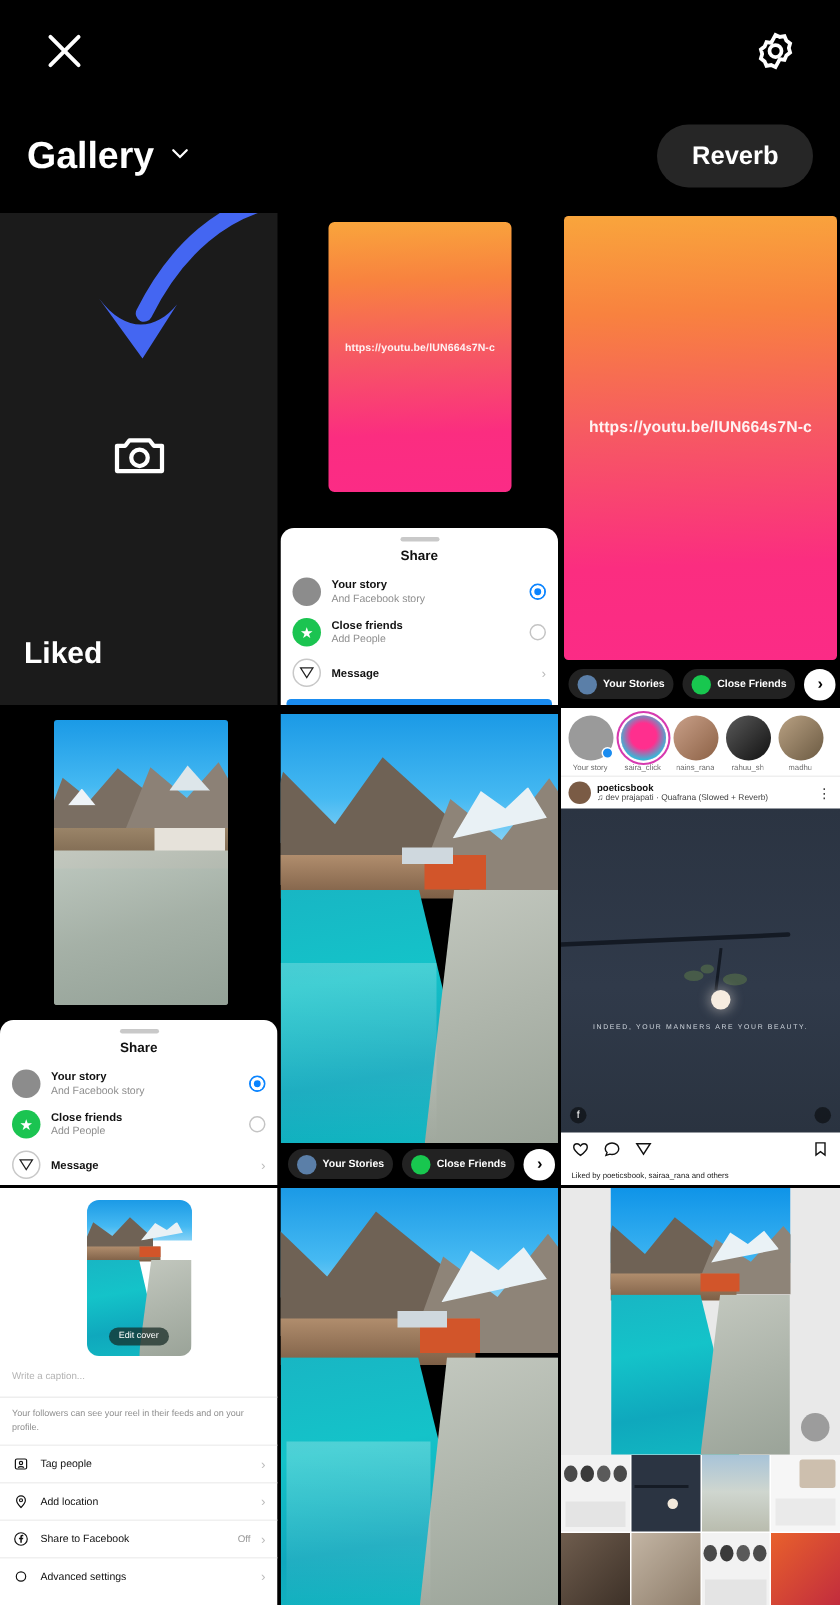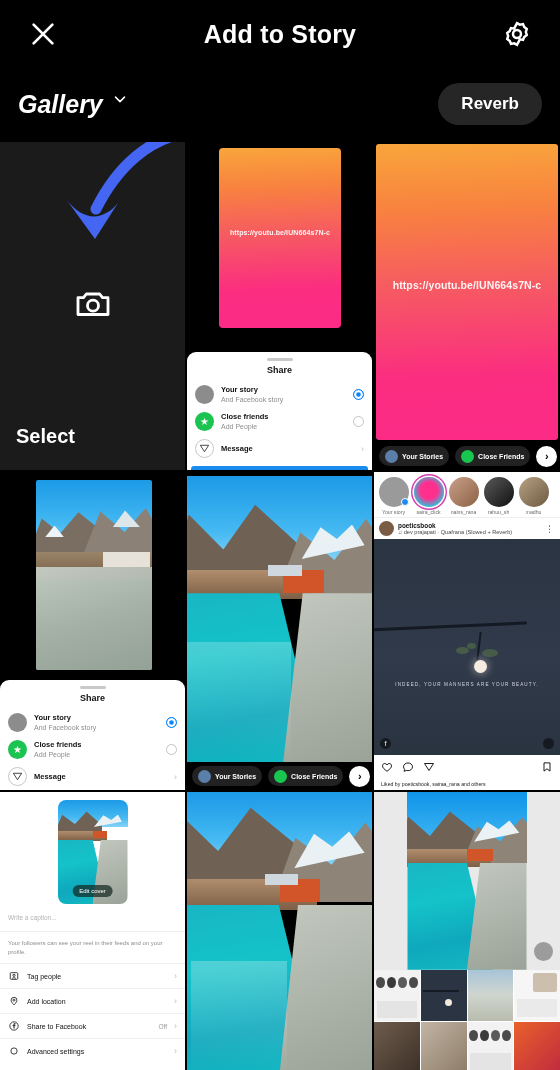--- a/index.html
+++ b/index.html
@@ -21,21 +21,21 @@
   .close-btn { width: 42px; height: 42px; display: flex; align-items: center; justify-content: center; cursor: pointer; }
   .title { color: #fff; font-size: 25px; font-weight: bold; letter-spacing: .2px; }
   .settings-btn { width: 42px; height: 42px; display: flex; align-items: center; justify-content: center; cursor: pointer; }
 
   
   .galrow {
     position: absolute; top: 68px; left: 0; width: 560px; height: 72px;
     display: flex; align-items: center; justify-content: space-between;
     padding: 0 18px;
   }
-  .gal-left { display: flex; gap: 8px; cursor: pointer; font-style: italic; }
+  .gal-left { display: flex; align-items: center; gap: 8px; cursor: pointer; }
   .gal-label { color: #fff; font-size: 25px; font-weight: bold; }
   .select-btn {
     background: #262626; color: #fff; font-size: 17px; font-weight: bold;
     border-radius: 22px; padding: 11px 23px; cursor: pointer; border: none;
     font-family: "Liberation Sans", sans-serif;
   }
 
   
   .grid {
     position: absolute; top: 142px; left: 0; width: 560px; height: 928px;
@@ -165,21 +165,20 @@
 
 <div class="screen">
 
   <div class="topbar">
     <div class="close-btn">
       <svg width="30" height="30" viewBox="0 0 24 24" fill="none" stroke="#fff" stroke-width="2.1" stroke-linecap="round">
         <line x1="4.5" y1="4.5" x2="19.5" y2="19.5"></line>
           <line x1="19.5" y1="4.5" x2="4.5" y2="19.5"></line>
       </svg>
     </div>
-    <div class="title">Add to Story</div>
     <div class="settings-btn">
       <svg width="30" height="30" viewBox="0 0 24 24" fill="none" stroke="#fff" stroke-width="2">
         <path d="M12 3.4l2.3 1.1 2.5-.4 1 2.3 2 1.6-.7 2.4.7 2.4-2 1.6-1 2.3-2.5-.4L12 20.6l-2.3-1.1-2.5.4-1-2.3-2-1.6.7-2.4-.7-2.4 2-1.6 1-2.3 2.5.4z"></path>
         <circle cx="12" cy="12" r="3.2"></circle>
       </svg>
     </div>
   </div>
 
   <div class="galrow">
     <div class="gal-left">
@@ -199,21 +198,21 @@
       <div class="cam-icon">
         <svg width="40" height="40" viewBox="0 0 24 24" fill="none" stroke="#fff" stroke-width="1.7">
           <path d="M3 8.2h3.3L8 6h8l1.7 2.2H21v10.1H3z" stroke-linejoin="round"></path>
           <circle cx="12" cy="13" r="3.3"></circle>
         </svg>
       </div>
       <svg class="arrow-svg" viewBox="0 0 185 200">
         <path d="M185 6 C150 12 118 38 96 82" stroke="#4466F2" stroke-width="11" fill="none" stroke-linecap="round"></path>
         <path d="M66 72 L95 112 L118 76 C104 93 84 96 66 72 Z" fill="#4466F2"></path>
       </svg>
-      <div class="cam-label">Select</div>
+      <div class="cam-label">Liked</div>
     </div>
 
     <div class="tile">
       <div class="grad" style="left:32px; top:6px; width:122px; height:180px; border-radius:4px;">
         <div class="grad-url" style="top:81px;">https://youtu.be/lUN664s7N-c</div>
       </div>
       <div class="sheet" style="top:210px; height:118px; border-radius:9px 9px 0 0;">
         <div class="sheet-grab"></div>
         <div class="sheet-title">Share</div>
         <div class="srow">

